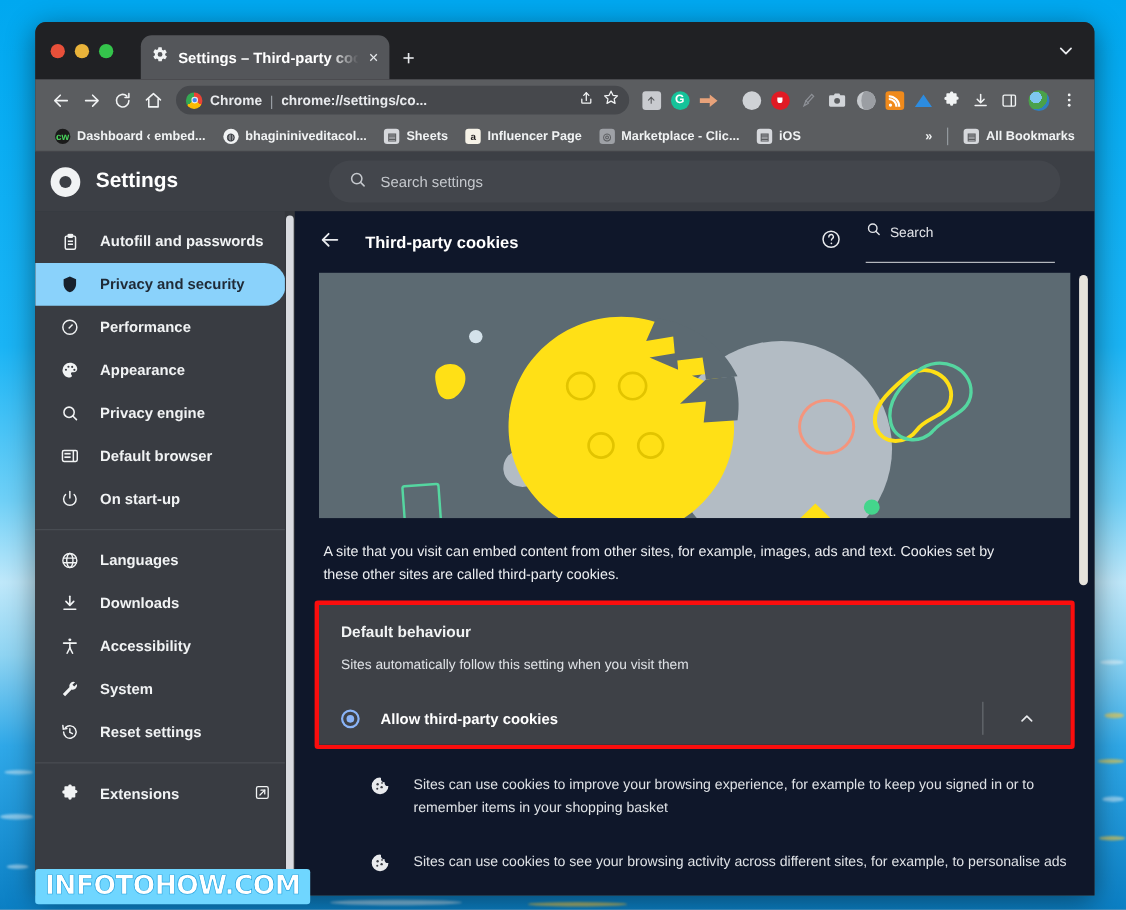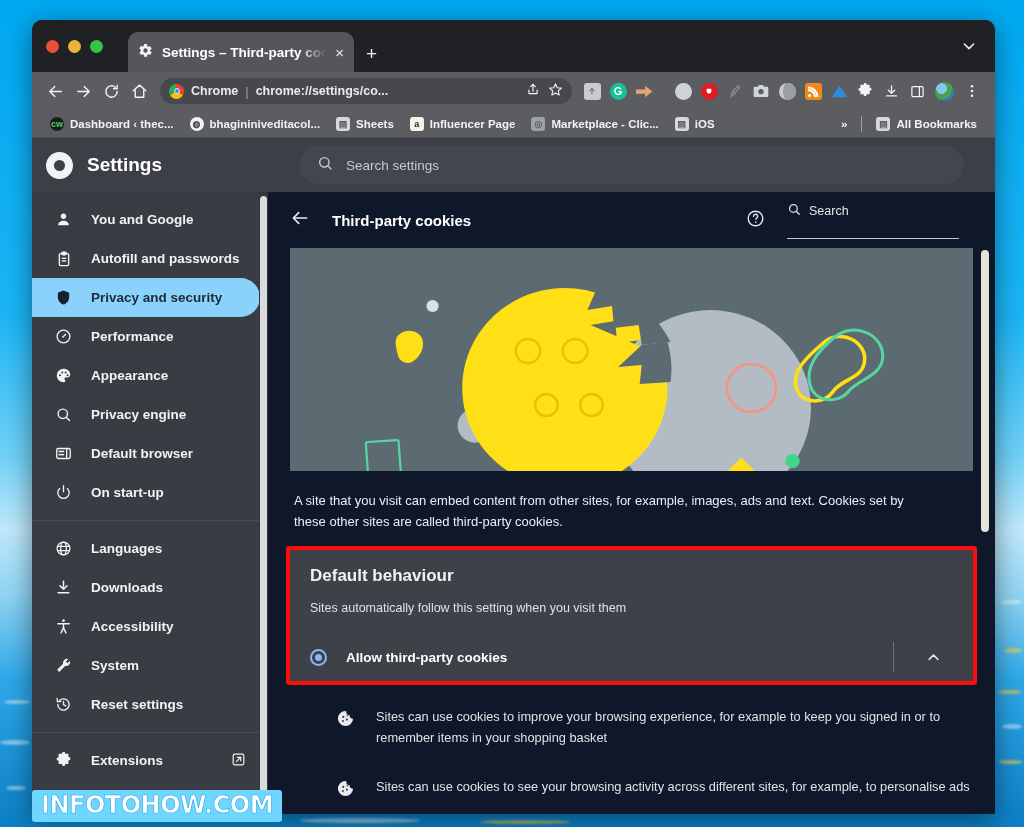--- a/index.html
+++ b/index.html
@@ -147,21 +147,21 @@
 
   
   #banner { height:223px; background:#5c6a72; position:relative; overflow:hidden; }
 
   #desc { color:#eceef1; font-size:13px; line-height:1.62; padding:19px 4px 14px 4px;
           max-width:618px; }
 
   
   #highlight { border:4px solid #fb0d0d; border-radius:3px; margin:0 -4px; }
   #default-card { background:#3e4147; padding:16px 20px 4px 20px; }
-  #db-title { color:#f1f3f4; font-size:17px; font-weight:bold; }
+  #db-title { color:#f1f3f4; font-size:14px; font-weight:bold; }
   #db-sub   { color:#dfe2e6; font-size:12.5px; margin-top:15px; }
   #radio-row { display:flex; align-items:center; gap:19px; margin-top:22px;
                height:40px; position:relative; }
   .radio { width:17px; height:17px; border-radius:50%; border:2px solid #8ab4f8;
            position:relative; flex:0 0 auto; }
   .radio:after { content:""; position:absolute; inset:3px; border-radius:50%;
                  background:#8ab4f8; }
   #radio-label { color:#fff; font-size:13.5px; font-weight:bold; flex:1; }
   #radio-div { width:1px; height:30px; background:#6c7075; flex:0 0 auto; }
   #radio-chev { width:40px; display:flex; justify-content:center; color:#e8eaed;
@@ -347,21 +347,21 @@
           <circle cx="12" cy="5" r="1.9"></circle>
           <circle cx="12" cy="12" r="1.9"></circle>
           <circle cx="12" cy="19" r="1.9"></circle>
         </svg>
     </div>
   </div>
 
   <div id="bookmarks">
     <div class="bm">
       <span class="bm-fav" style="background:#1b1b1b;color:#49d45c;border-radius:50%;">cw</span>
-      <span>Dashboard ‹ thec...</span>
+      <span>Dashboard ‹ embed...</span>
     </div>
     <div class="bm">
       <span class="bm-fav" style="background:#f1f3f4;color:#3a3d43;border-radius:50%;">◍</span>
       <span>bhagininiveditacol...</span>
     </div>
     <div class="bm">
       <span class="bm-fav" style="background:#d6d8dc;color:#5b5d60;">▤</span>
       <span>Sheets</span>
     </div>
     <div class="bm">
@@ -400,29 +400,20 @@
             </svg>
         </span>
         <span class="ph">Search settings</span>
       </div>
     </div>
 
     <div id="body-row">
 
       <div id="sidebar">
 
-        <div class="nav-item">
-          <span class="ni-ico">
-            <svg width="17" height="17" viewBox="0 0 24 24" fill="currentColor">
-                <circle cx="12" cy="7.5" r="3.8"></circle>
-                <path d="M4.5 20c0-4 3.4-6.2 7.5-6.2s7.5 2.2 7.5 6.2z"></path>
-              </svg>
-          </span>
-          <span>You and Google</span>
-        </div>
 
         <div class="nav-item">
           <span class="ni-ico">
             <svg width="16" height="16" viewBox="0 0 24 24" fill="none" stroke="currentColor" stroke-width="2">
                 <rect x="5" y="4" width="14" height="18" rx="2"></rect>
                 <rect x="9" y="1.6" width="6" height="4" rx="1" fill="currentColor"></rect>
                 <line x1="8.5" y1="11" x2="15.5" y2="11"></line>
                 <line x1="8.5" y1="15" x2="15.5" y2="15"></line>
               </svg>
           </span>

